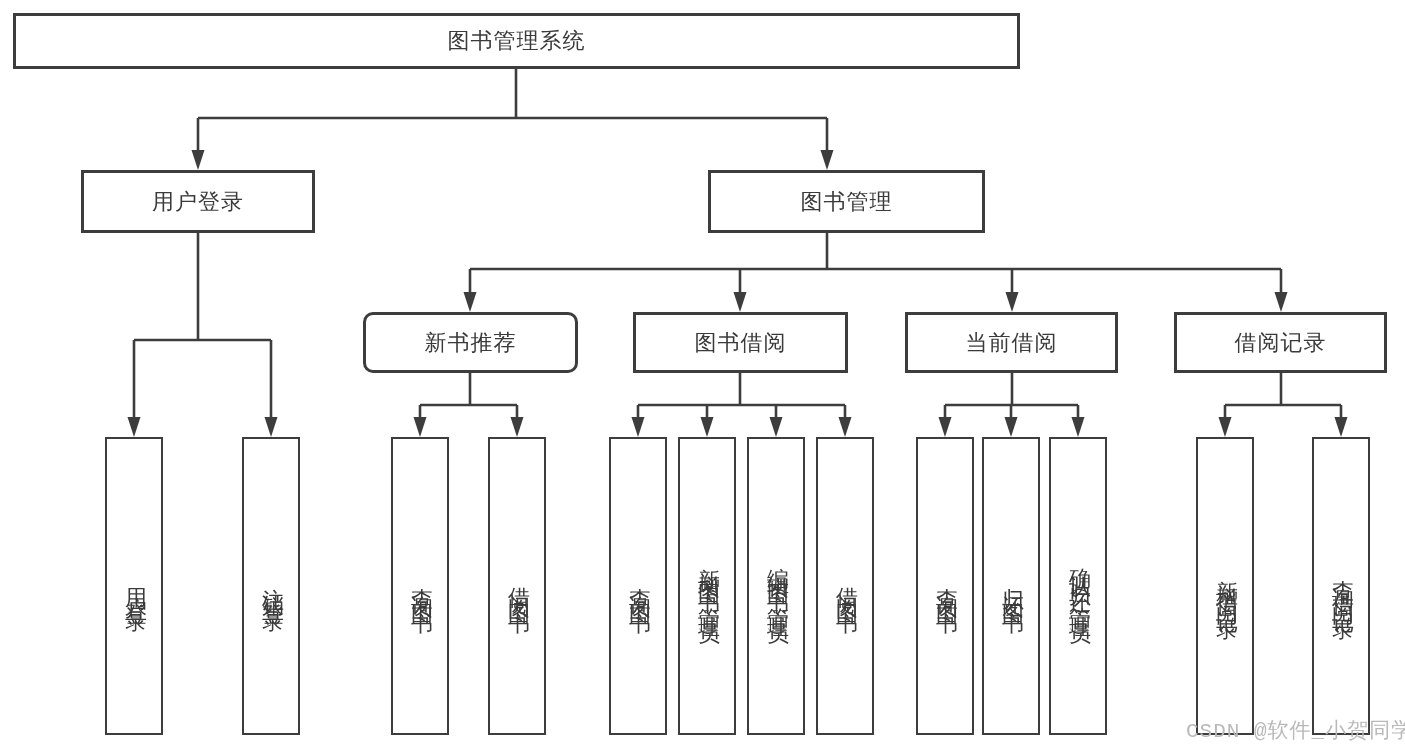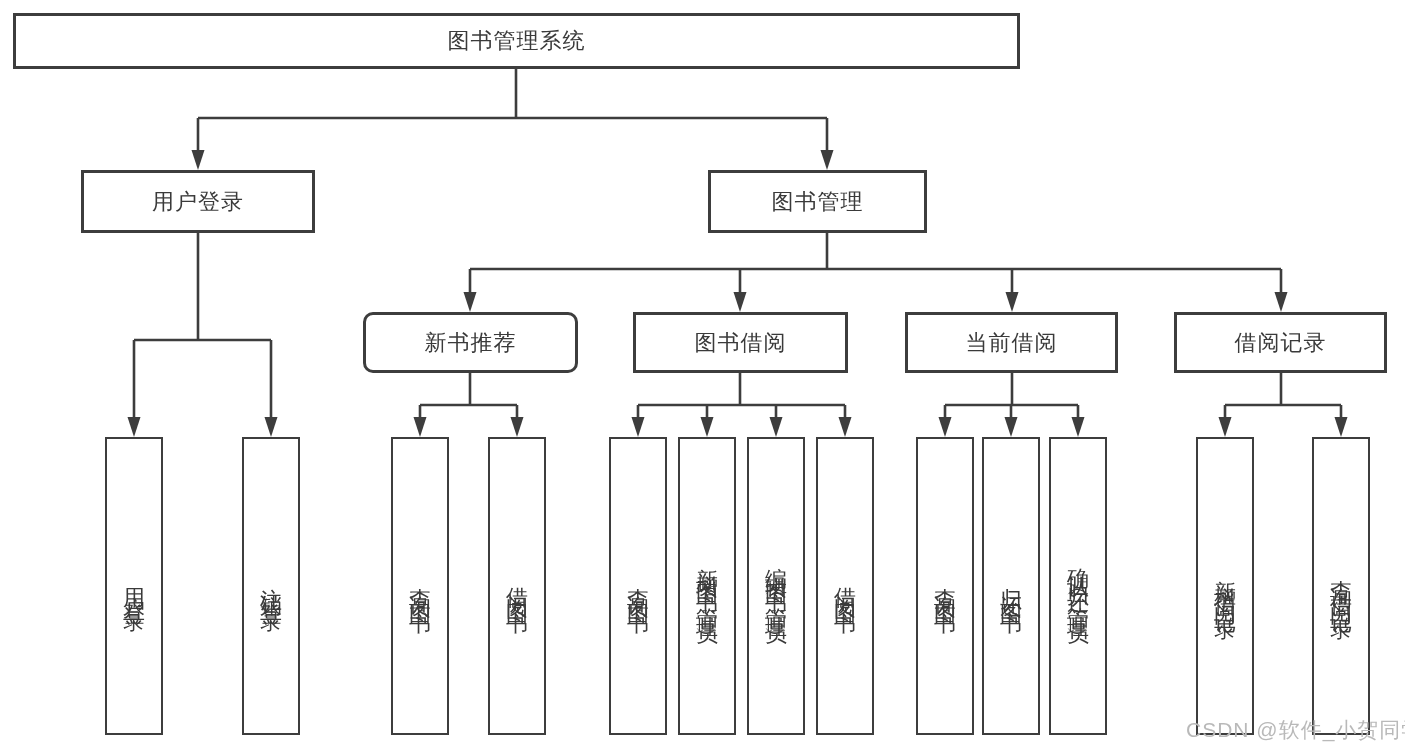--- a/index.html
+++ b/index.html
@@ -6,20 +6,21 @@
   html, body { background: #ffffff; }
   body {
     font-family: "Liberation Sans", "DejaVu Sans", sans-serif;
     width: 1405px; height: 747px; overflow: hidden;
   }
   .canvas {
     position: relative;
     width: 1405px; height: 747px;
     background: var(--background, #ffffff);
     color: var(--text, #3a3a3a);
+    font-family: Liberation Mono, monospace;
   }
   .connectors {
     position: absolute; left: 0; top: 0;
     width: 1405px; height: 747px;
     pointer-events: none;
   }
   .connectors polyline, .connectors line {
     fill: none;
     stroke: var(--line, #3d3d3d);
     stroke-width: 2.6;
@@ -122,21 +123,21 @@
     <polygon points="1334.5,417 1347.5,417 1341,437"></polygon>
   </svg>
 
   <div class="node" style="left:13px; top:13px; width:1007px; height:56px;">
     <span>图书管理系统</span>
   </div>
 
   <div class="node" style="left:81px; top:170px; width:234px; height:63px;">
     <span>用户登录</span>
   </div>
-  <div class="node" style="left:708px; top:170px; width:219px; height:63px;">
+  <div class="node" style="left:708px; top:170px; width:277px; height:63px;">
     <span>图书管理</span>
   </div>
 
   <div class="node" style="left:363px; top:312px; width:215px; height:61px;border-radius:10px;">
     <span>新书推荐</span>
   </div>
   <div class="node" style="left:633px; top:312px; width:215px; height:61px;align-items:center;">
     <span>图书借阅</span>
   </div>
   <div class="node" style="left:905px; top:312px; width:213px; height:61px;">

